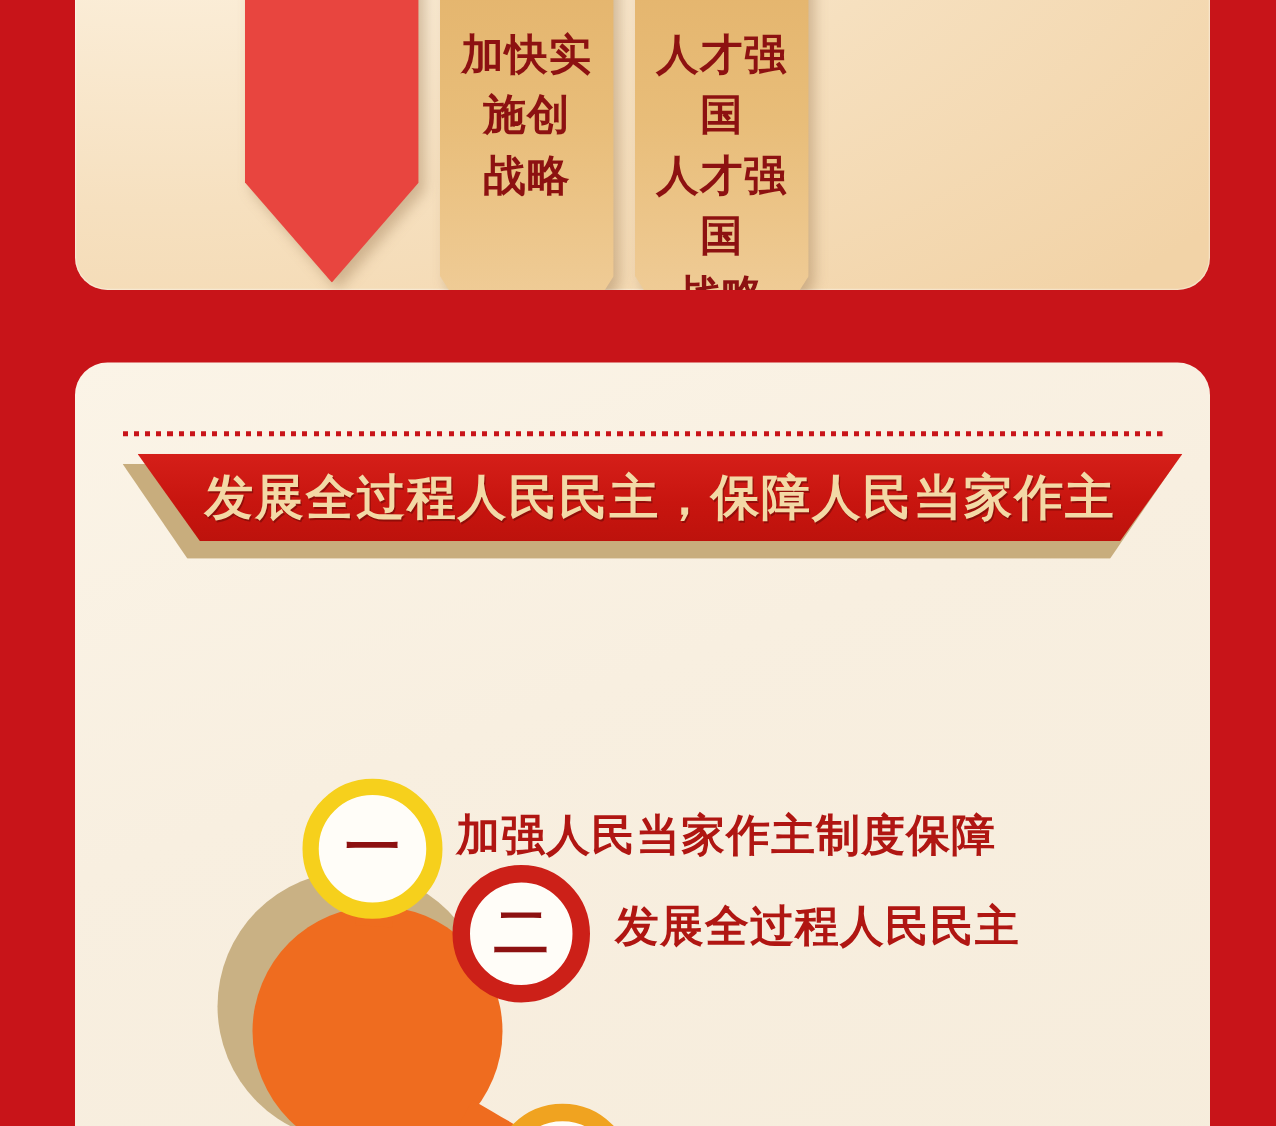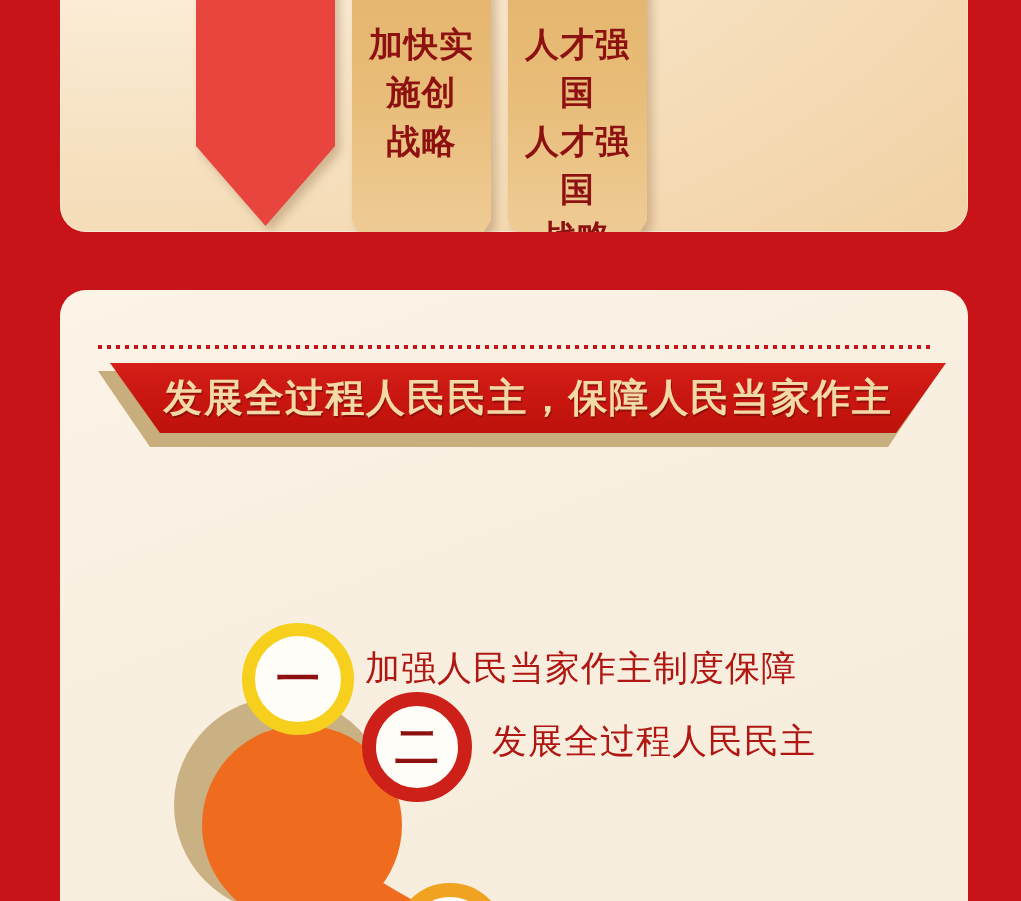--- a/index.html
+++ b/index.html
@@ -158,21 +158,21 @@
     display: flex;
     align-items: center;
     justify-content: center;
     color: #8d1111;
     font-weight: bold;
     line-height: 1;
   }
   .node-label {
     position: absolute;
     color: #b01612;
-    font-weight: normal;
+    font-weight: bold;
     white-space: nowrap;
     letter-spacing: 1px;
   }
 
   
   #node-1 { left: 182px; top: 183px; width: 112px; height: 112px; border: 13px solid #f6d01c; }
   #node-1 .glyph { font-size: 44px; }
   #label-1 { left: 305px; top: 205px; font-size: 35px; }
   
   #node-2 { left: 302px; top: 252px; width: 110px; height: 110px; border: 14px solid #cc2018; }

